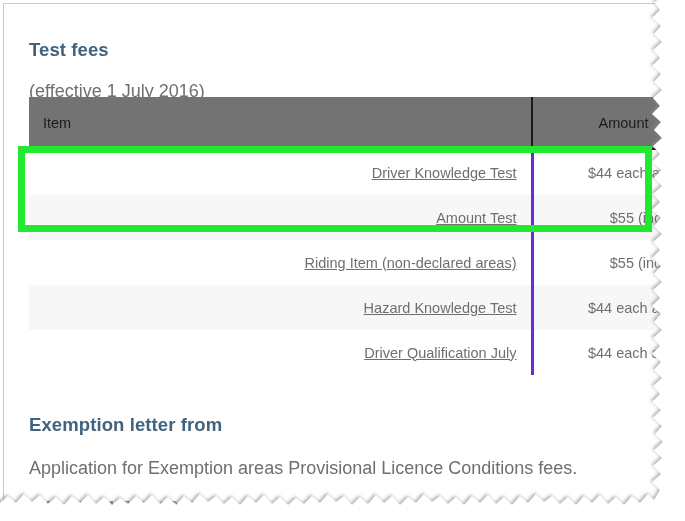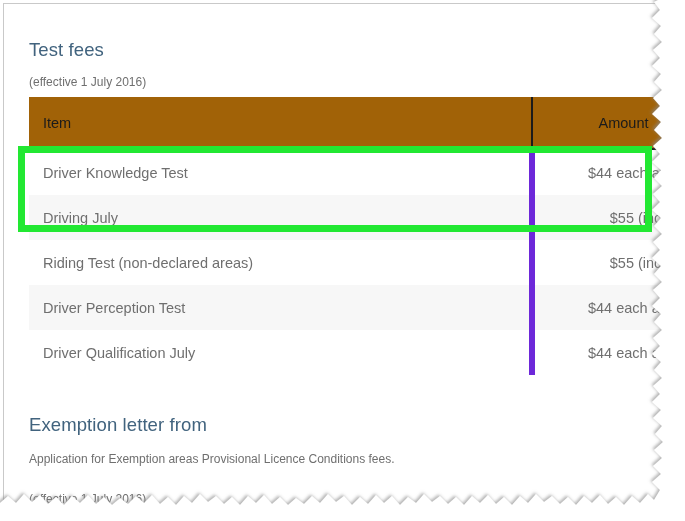--- a/index.html
+++ b/index.html
@@ -52,50 +52,50 @@
     left: 0;
     top: 0;
     width: 660px;
     padding: 0;
   }
 
   .section-title {
     position: absolute;
     left: 25px;
     font-size: 18.5px;
-    font-weight: 400;
+    font-weight: 700;
     color: #41637e;
     letter-spacing: 0.1px;
     white-space: nowrap;
   }
   #title-test-fees { top: 20px; }
   #title-exemption { top: 395px; }
 
   .note {
     position: absolute;
     left: 25px;
-    font-size: 12px;
+    font-size: 18px;
     color: #6f6f6f;
     white-space: nowrap;
   }
   #note-test-fees   { top: 59px; }
   #note-exemption   { top: 476px; }
   #desc-exemption   { top: 436px; }
 
   
   .fee-table {
     position: absolute;
     left: 25px;
     top: 93px;
     width: 627px;
     border-collapse: collapse;
     table-layout: fixed;
   }
   .fee-table th {
-    background: #a16207;
+    background: #737373;
     font-size: 14.5px;
     font-weight: 400;
     color: #1b1b1b;
     height: 51px;
     padding: 0 14px;
     border-bottom: 2px solid #1b1b1b;
     vertical-align: middle;
   }
   .fee-table th.col-item {
     text-align: left;
@@ -108,22 +108,23 @@
   }
   .fee-table td {
     font-size: 14.5px;
     color: #6f6f6f;
     height: 45px;
     padding: 0 14px;
     vertical-align: middle;
     border: none;
   }
   .fee-table td.cell-item {
-    text-align: left;
-    border-right: 6px solid #6d28d9;
+    text-align: right;
+    border-right: 3px solid #6d28d9;
+    text-decoration: underline;
   }
   .fee-table td.cell-amount {
     text-align: right;
   }
   .fee-table tbody tr:nth-child(odd)  td { background: #ffffff; }
   .fee-table tbody tr:nth-child(even) td { background: #f7f7f7; }
 
   
   .highlight-box {
     position: absolute;
@@ -156,29 +157,29 @@
             <th class="col-item">Item</th>
             <th class="col-amount">Amount</th>
           </tr>
         </thead>
         <tbody>
           <tr>
             <td class="cell-item">Driver Knowledge Test</td>
             <td class="cell-amount">$44 each attempt</td>
           </tr>
           <tr>
-            <td class="cell-item">Driving July</td>
+            <td class="cell-item">Amount Test</td>
             <td class="cell-amount">$55 (inc GST)</td>
           </tr>
           <tr>
-            <td class="cell-item">Riding Test (non-declared areas)</td>
+            <td class="cell-item">Riding Item (non-declared areas)</td>
             <td class="cell-amount">$55 (inc GST)</td>
           </tr>
           <tr>
-            <td class="cell-item">Driver Perception Test</td>
+            <td class="cell-item">Hazard Knowledge Test</td>
             <td class="cell-amount">$44 each attempt</td>
           </tr>
           <tr>
             <td class="cell-item">Driver Qualification July</td>
             <td class="cell-amount">$44 each attempt</td>
           </tr>
         </tbody>
       </table>
 
       <h2 class="section-title" id="title-exemption">Exemption letter from</h2>

